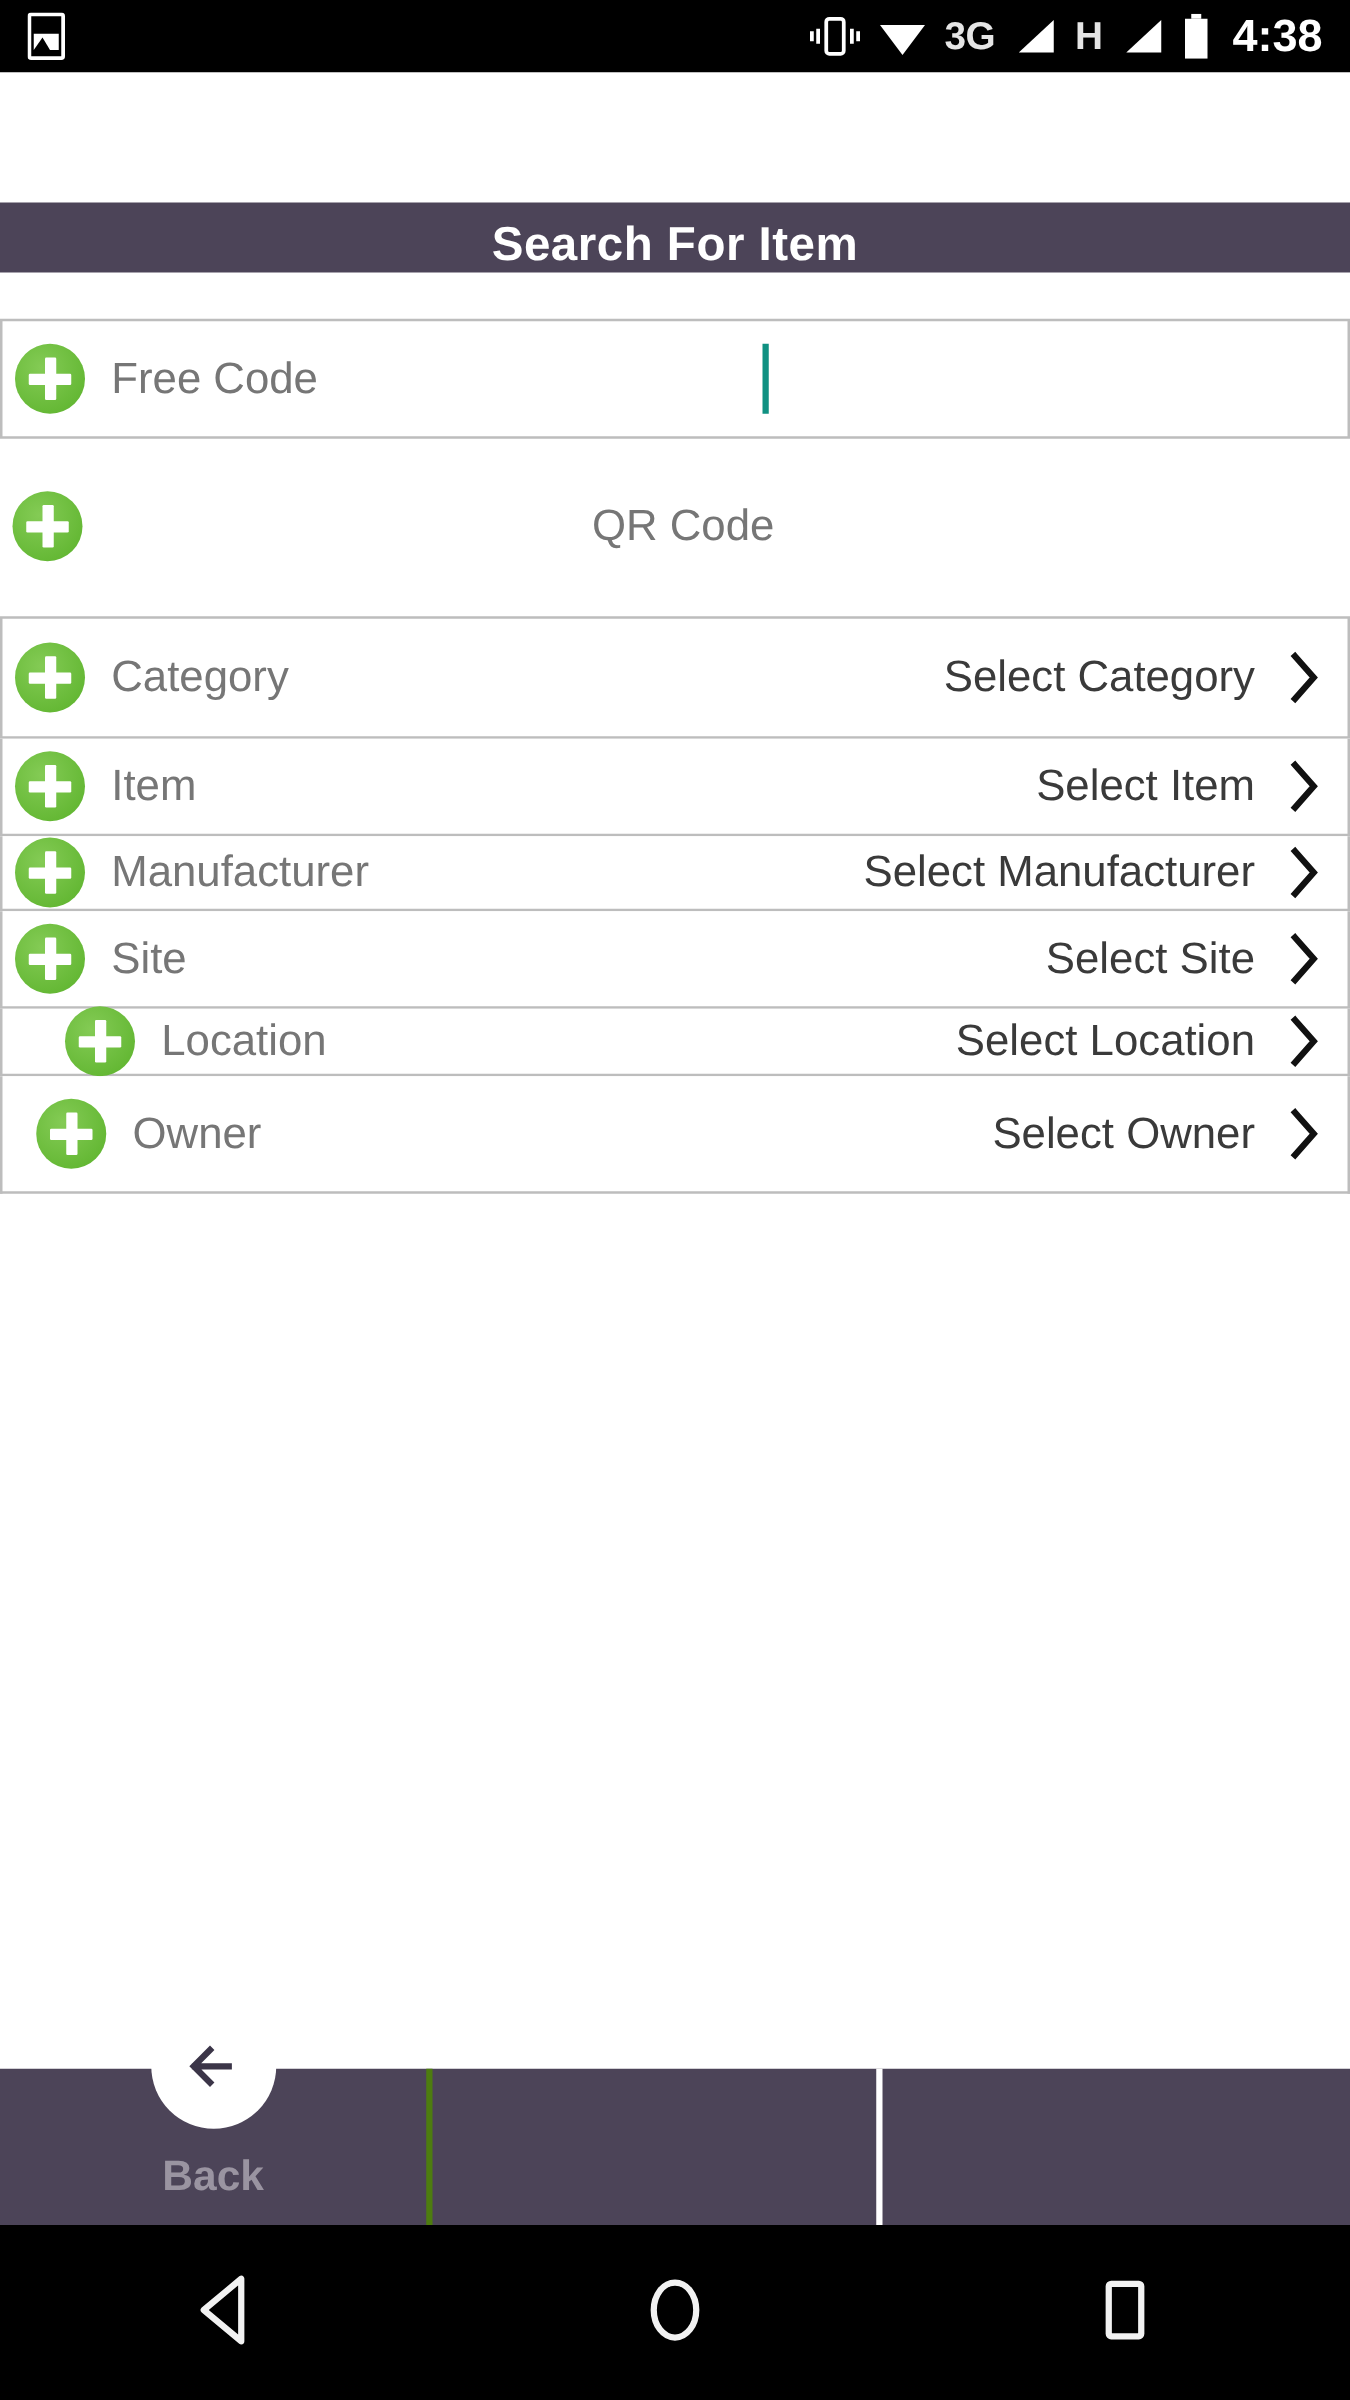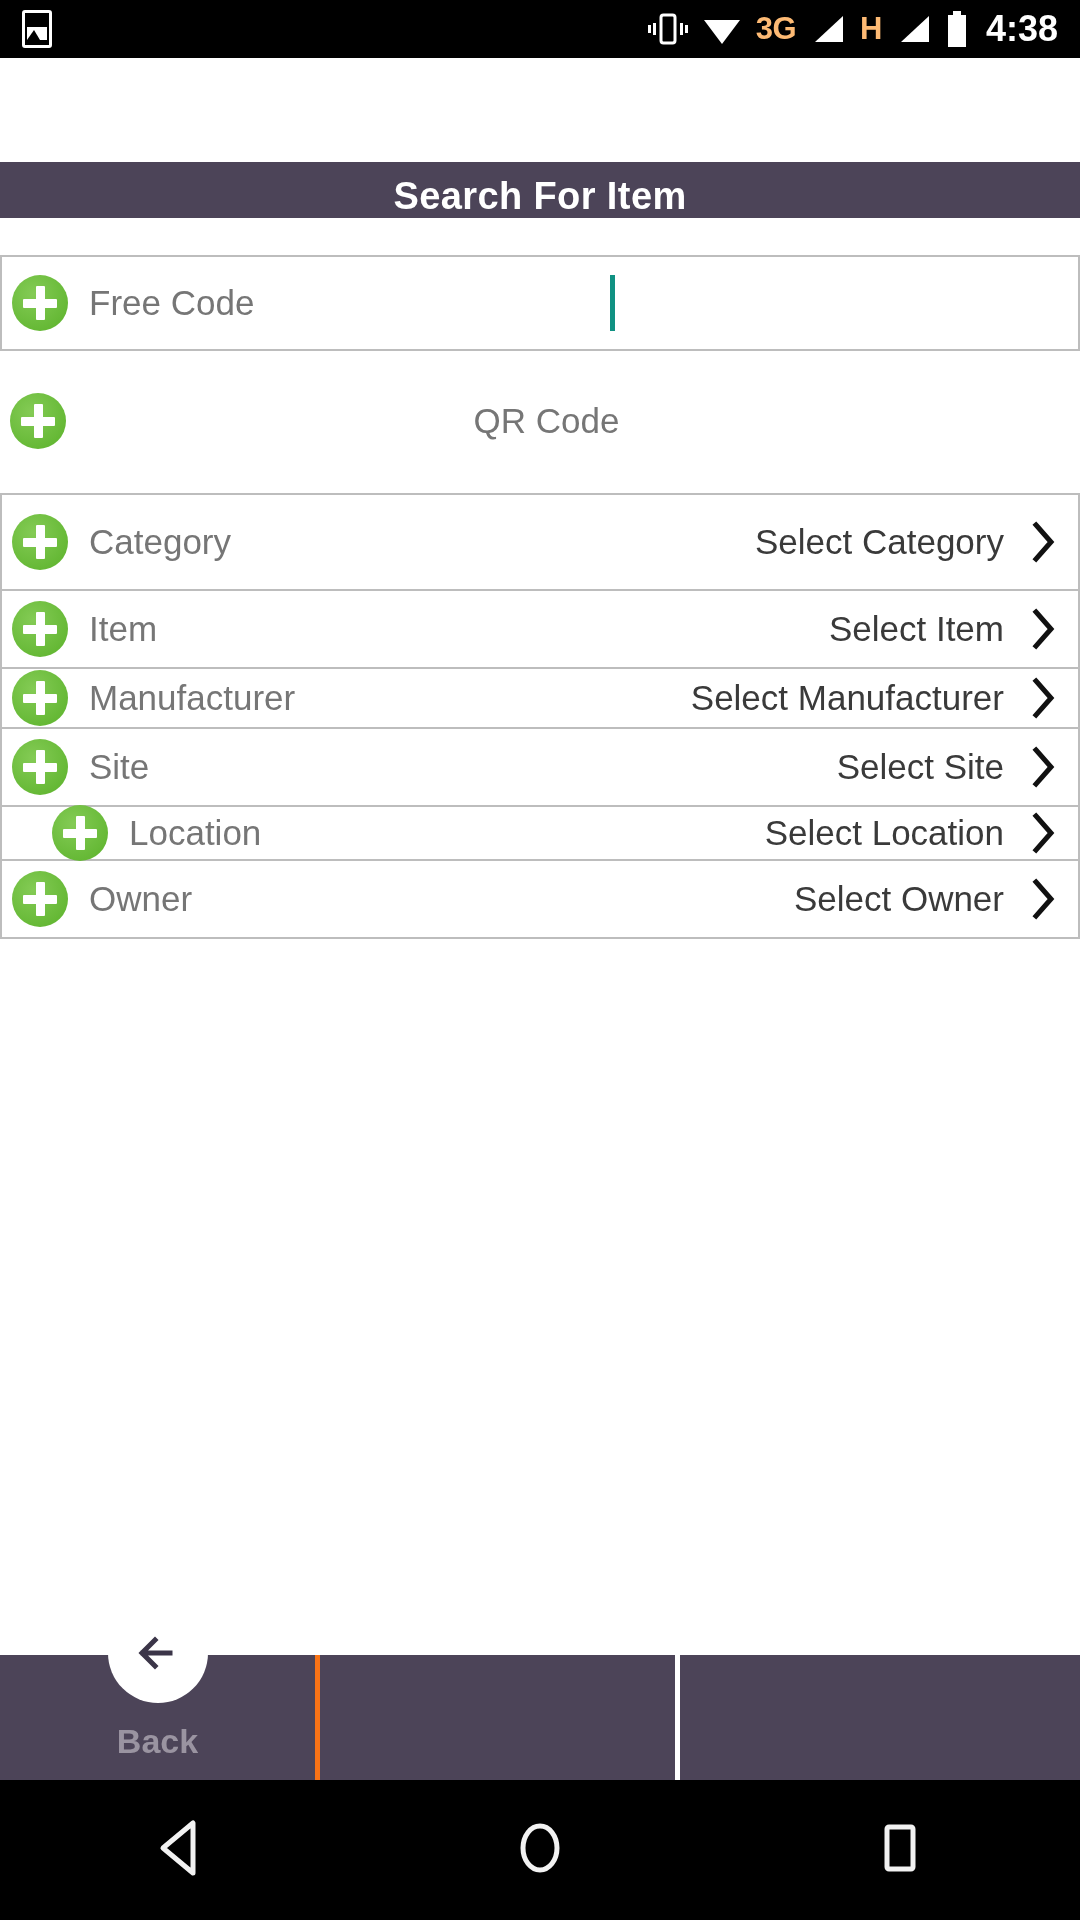--- a/index.html
+++ b/index.html
@@ -23,21 +23,21 @@
   .status-left { margin-left: 22px; display: flex; align-items: center; }
   .status-right {
     margin-left: auto;
     margin-right: 22px;
     display: flex;
     align-items: center;
     gap: 14px;
   }
   .sb-icon { display: flex; align-items: center; justify-content: center; }
   .sb-text {
-    color: #fdba74;
+    color: #e5e5e5;
     font-size: 31px;
     font-weight: bold;
     letter-spacing: -0.5px;
   }
   .sb-clock {
     color: #ffffff;
     font-size: 36px;
     font-weight: bold;
     letter-spacing: 0px;
     margin-left: 4px;
@@ -177,21 +177,21 @@
     background: #4c4458;
     display: flex;
   }
   .bottom-cell {
     position: relative;
     height: 125px;
     display: flex;
     align-items: flex-end;
     justify-content: center;
   }
-  .bottom-cell.c1 { width: 320px; border-right: 5px solid #f97316; }
+  .bottom-cell.c1 { width: 346px; border-right: 5px solid #4d7c0f; }
   .bottom-cell.c2 { width: 360px; border-right: 5px solid #ffffff; }
   .bottom-cell.c3 { width: 357px; }
 
   .bottom-label {
     color: #9a94a1;
     font-size: 34px;
     font-weight: bold;
     margin-bottom: 19px;
   }
   .fab {
@@ -378,21 +378,21 @@
     </span>
     <span class="field-label">Location</span>
     <span class="field-value">Select Location</span>
     <span class="chevron">
       <svg width="26" height="42" viewBox="0 0 26 42">
         <path d="M5 4 L20 21 L5 38" fill="none" stroke="#111111" stroke-width="5" stroke-linecap="square"></path>
       </svg>
     </span>
   </div>
 
-  <div class="field-row grouped" style="height:78px;">
+  <div class="field-row grouped" style="height:94px;padding-left:17px;">
     <span class="plus-icon">
       <span class="circle"></span>
         <span class="bar-h"></span>
         <span class="bar-v"></span>
     </span>
     <span class="field-label">Owner</span>
     <span class="field-value">Select Owner</span>
     <span class="chevron">
       <svg width="26" height="42" viewBox="0 0 26 42">
         <path d="M5 4 L20 21 L5 38" fill="none" stroke="#111111" stroke-width="5" stroke-linecap="square"></path>

